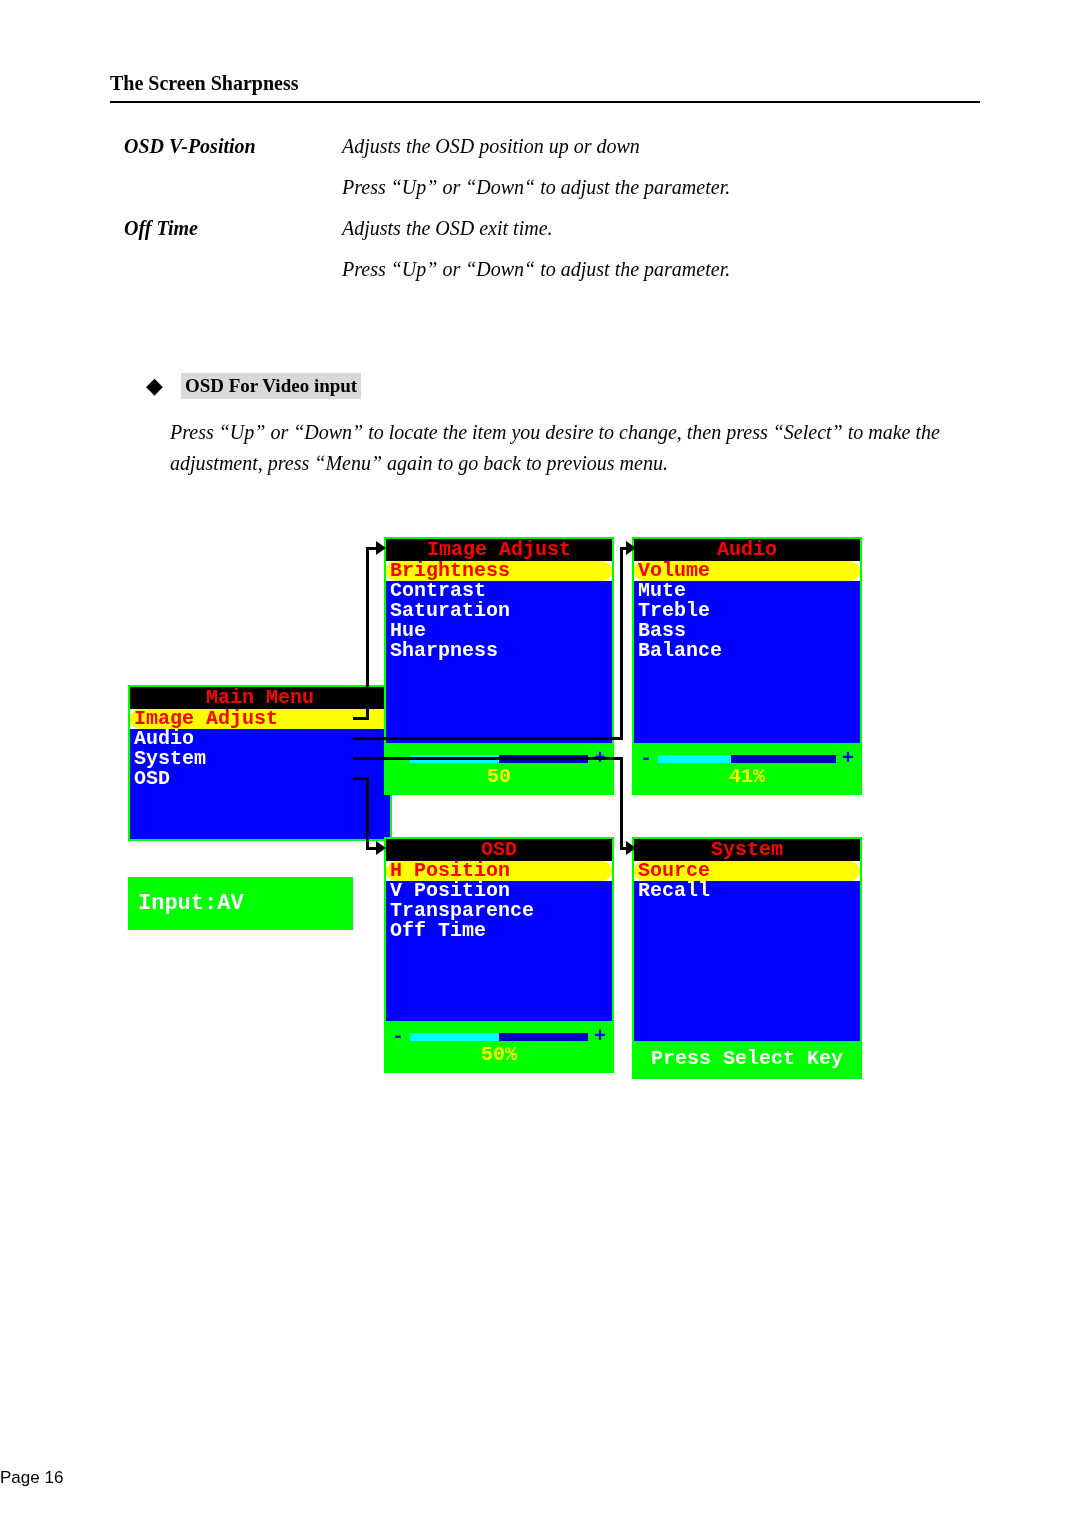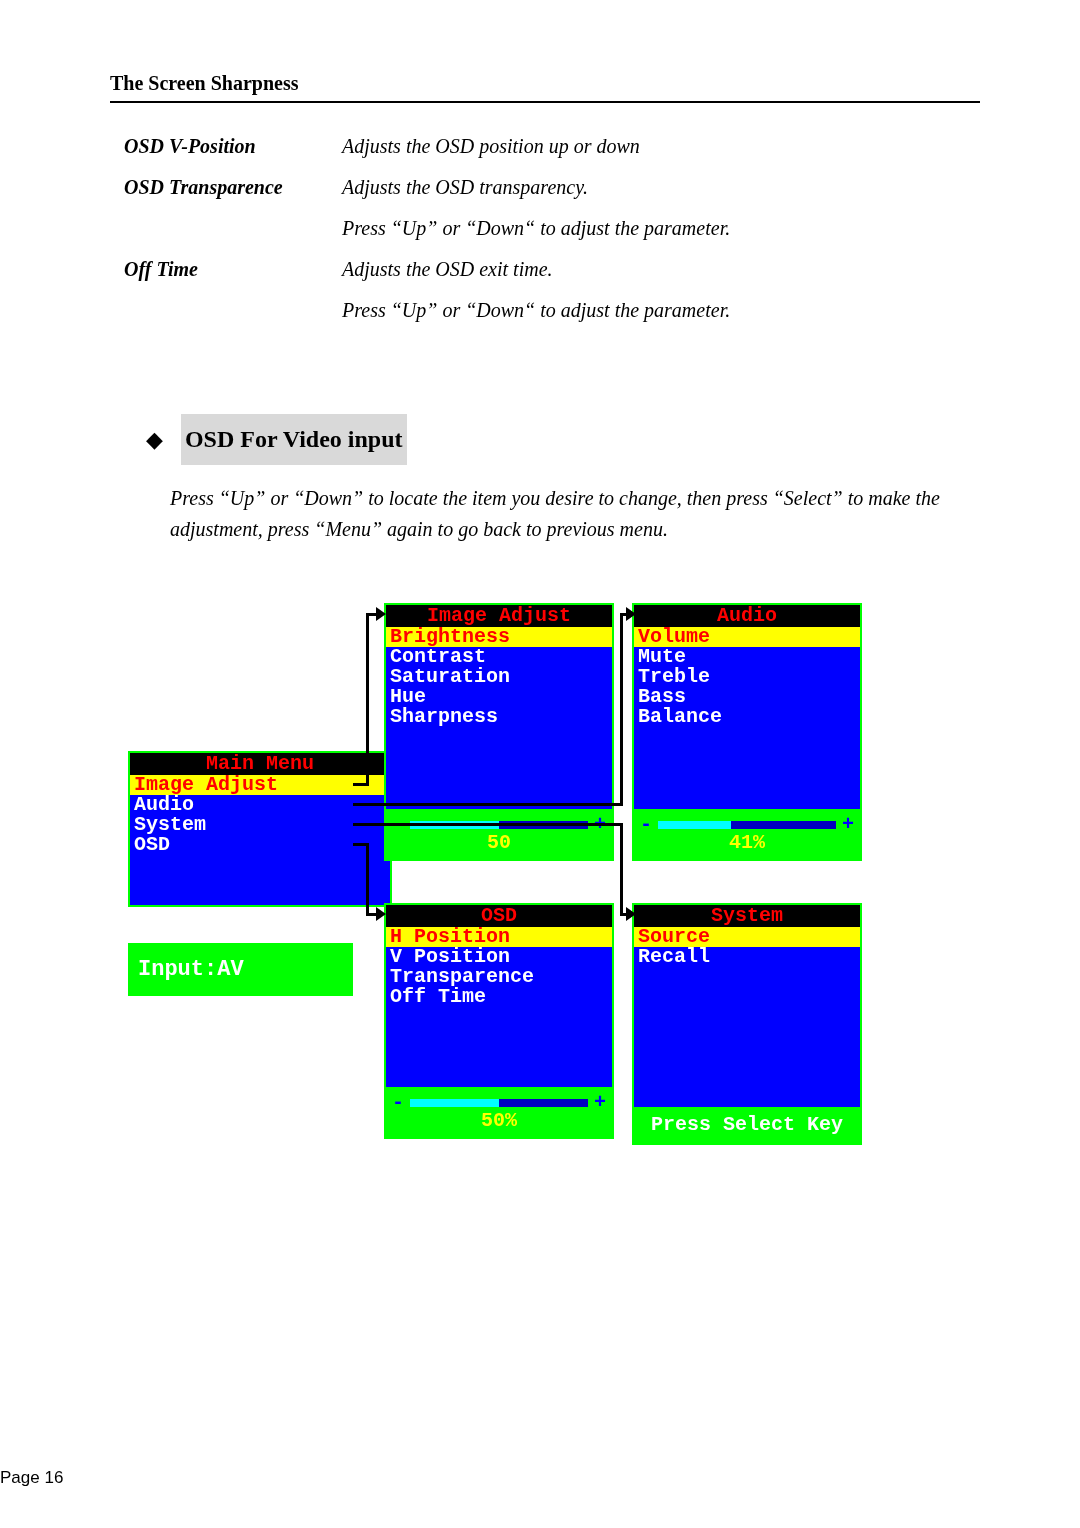--- a/index.html
+++ b/index.html
@@ -40,24 +40,24 @@
     display: flex;
     align-items: center;
     margin-top: 92px;
     margin-left: 36px;
     gap: 18px;
   }
   .diamond {
     font-size: 22px;
   }
   .section-title {
-    font-size: 24px;
+    font-size: 19px;
     font-weight: bold;
     background: #d9d9d9;
-    padding: 12px 4px;
+    padding: 2px 4px;
   }
   .section-body {
     margin-left: 60px;
     margin-top: 18px;
     font-style: italic;
     font-size: 20px;
     line-height: 1.55;
     padding-right: 20px;
   }
   .diagram {
@@ -78,20 +78,21 @@
   .osd-title {
     background: #000;
     color: #ff0000;
     text-align: center;
     padding: 1px 0;
   }
   .osd-selected {
     background: #ffff00;
     color: #ff0000;
     padding: 0 4px;
+    border-radius: 10px;
   }
   .osd-body {
     background: #0000ff;
     color: #fff;
     padding: 0 4px 2px 4px;
   }
   .osd-body .item { display:block; }
   .osd-footer {
     background: #00ff00;
     color: #fff;
@@ -173,24 +174,20 @@
 
 <div class="page">
   <div class="header">The Screen Sharpness</div>
 
   <div class="def-table">
     <div class="def-row">
       <div class="def-term">OSD V-Position</div>
       <div class="def-desc">Adjusts the OSD position up or down</div>
     </div>
     <div class="def-row">
-      <div class="def-term">OSD Transparence</div>
-      <div class="def-desc">Adjusts the OSD transparency.</div>
-    </div>
-    <div class="def-row">
       <div class="def-term"></div>
       <div class="def-desc">Press “Up” or “Down“ to adjust the parameter.</div>
     </div>
     <div class="def-row">
       <div class="def-term">Off Time</div>
       <div class="def-desc">Adjusts the OSD exit time.</div>
     </div>
     <div class="def-row">
       <div class="def-term"></div>
       <div class="def-desc">Press “Up” or “Down“ to adjust the parameter.</div>

